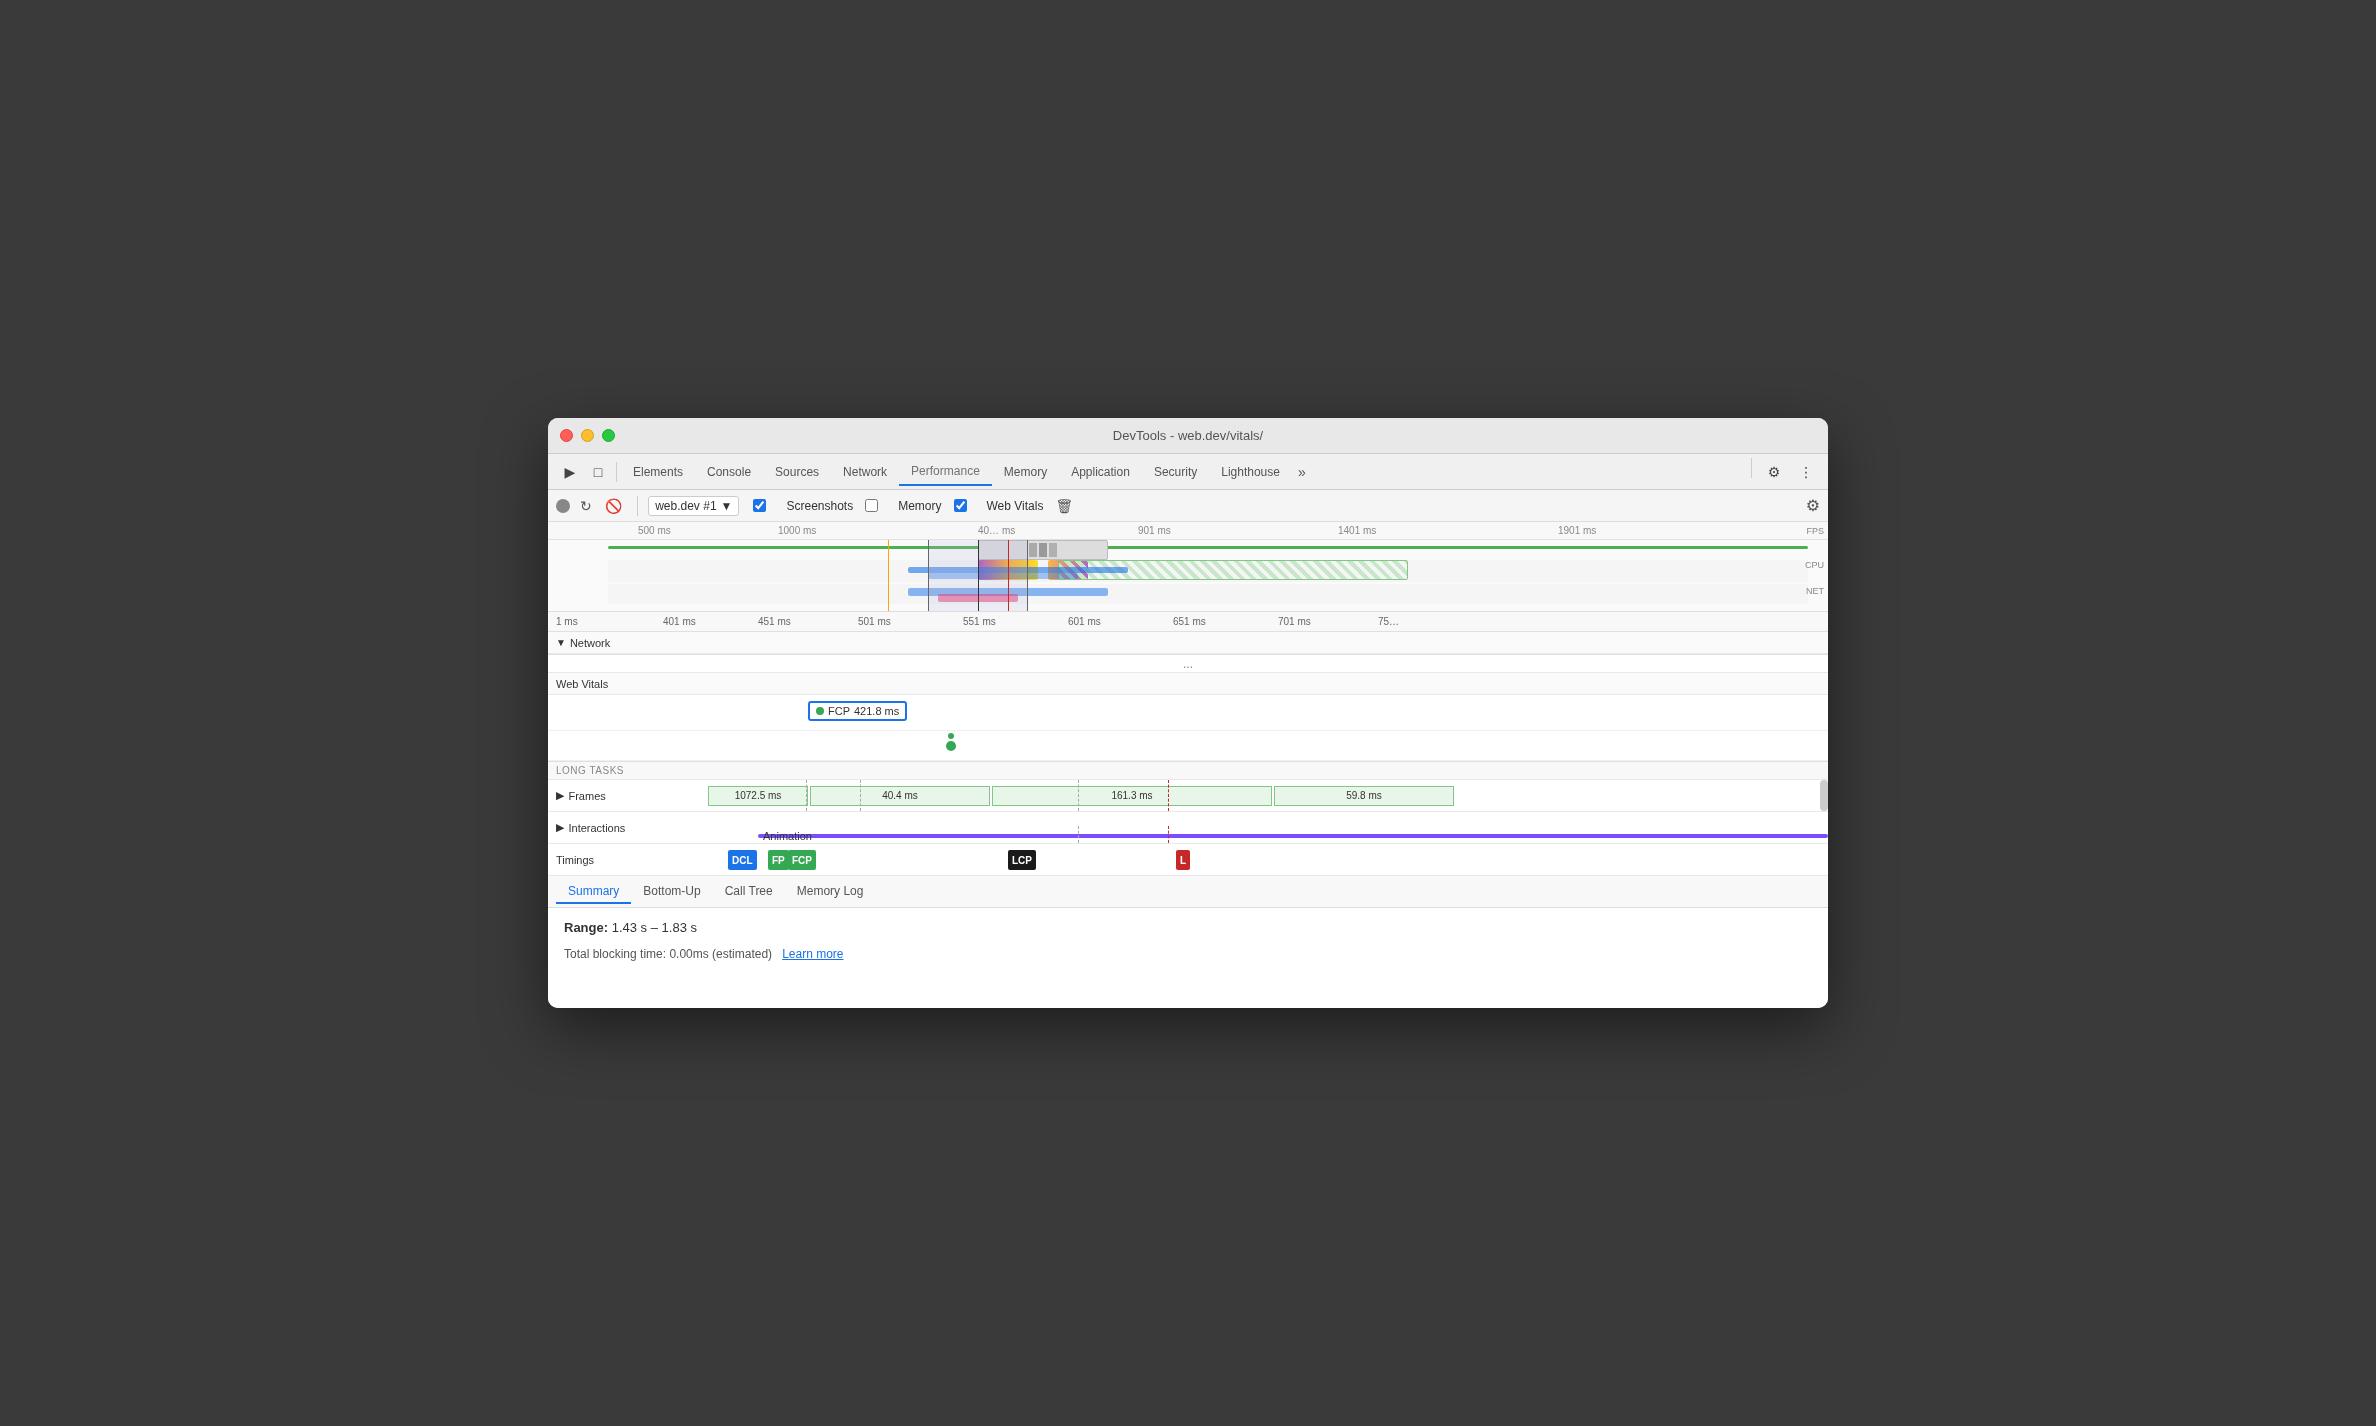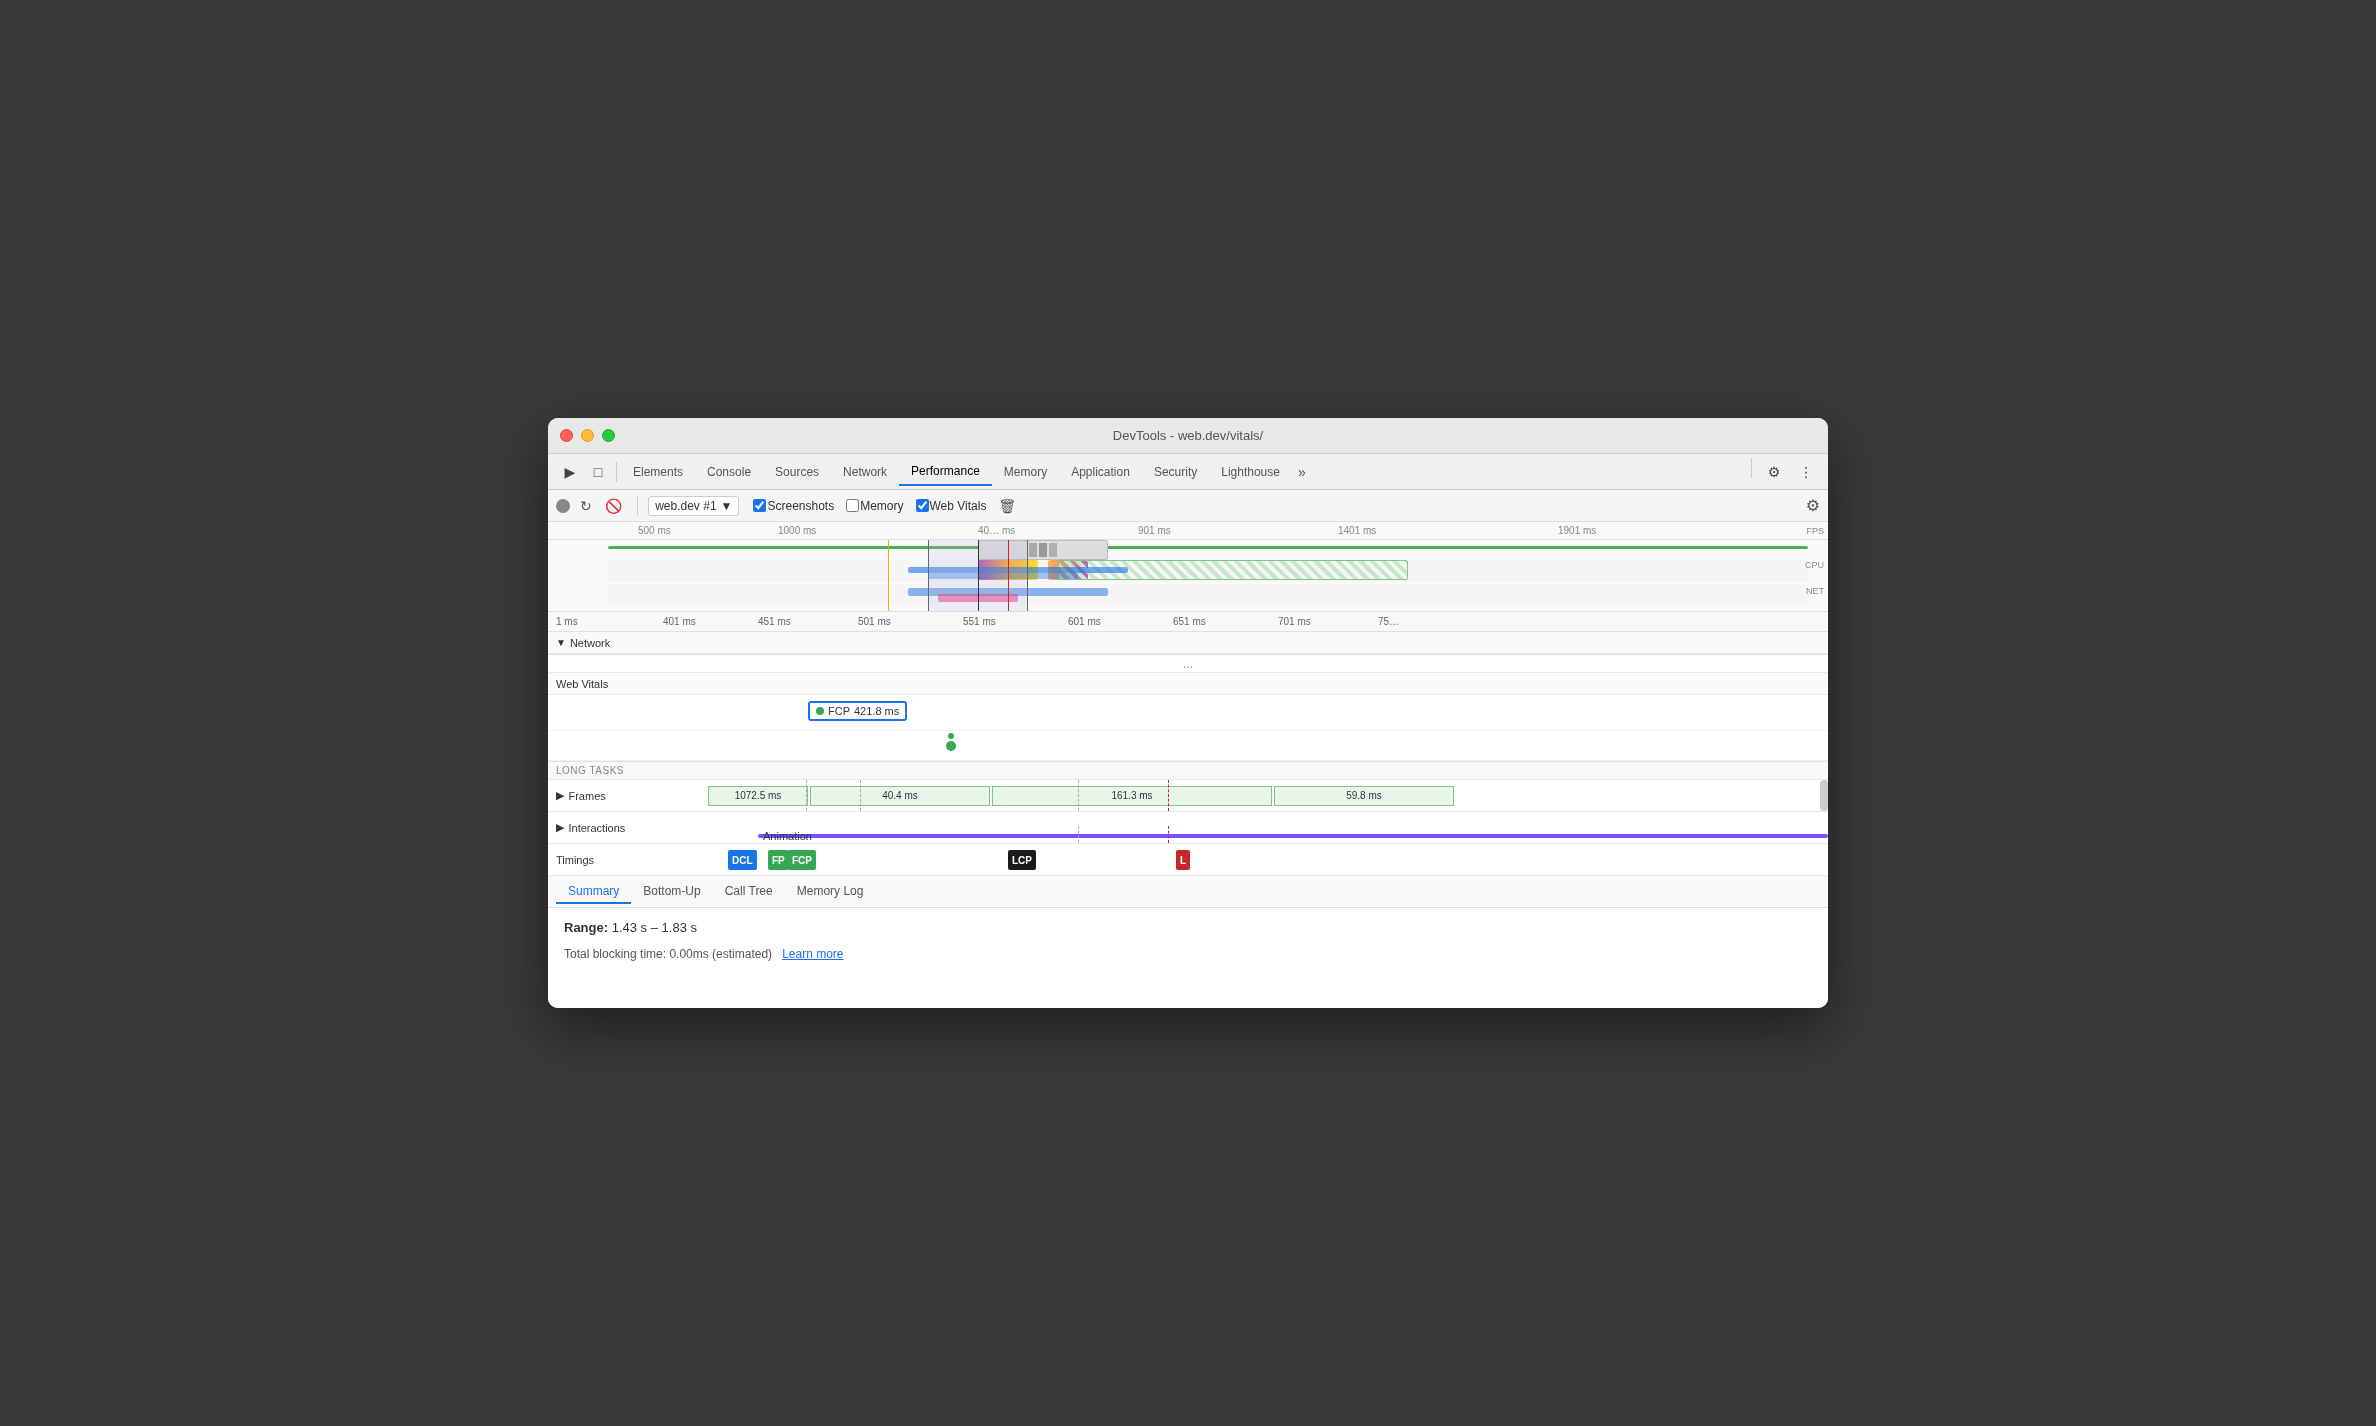--- a/index.html
+++ b/index.html
@@ -75,21 +75,21 @@
     }
     .nav-tab {
       padding: 6px 12px;
       font-size: 12px;
       color: #555;
       cursor: pointer;
       border-radius: 4px 4px 0 0;
       white-space: nowrap;
     }
     .nav-tab.active {
-      color: #000000;
+      color: #737373;
       border-bottom: 2px solid #1a73e8;
       font-weight: 500;
     }
     .nav-tab-more {
       font-size: 14px;
       color: #555;
       padding: 4px 6px;
       cursor: pointer;
     }
     .nav-right {
@@ -133,21 +133,21 @@
     }
     .checkbox-group {
       display: flex;
       align-items: center;
       gap: 12px;
       margin-left: 8px;
     }
     .checkbox-item {
       display: flex;
       align-items: center;
-      gap: 1px;
+      gap: 20px;
       font-size: 12px;
       color: #333;
       cursor: pointer;
     }
     .checkbox-item input[type=checkbox] { accent-color: #1a73e8; }
     .settings-icon-right {
       margin-left: auto;
       font-size: 16px;
       color: #555;
       cursor: pointer;

